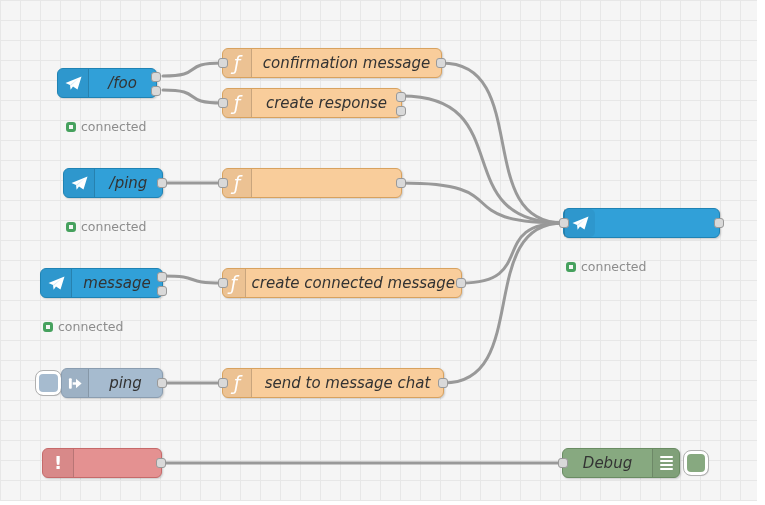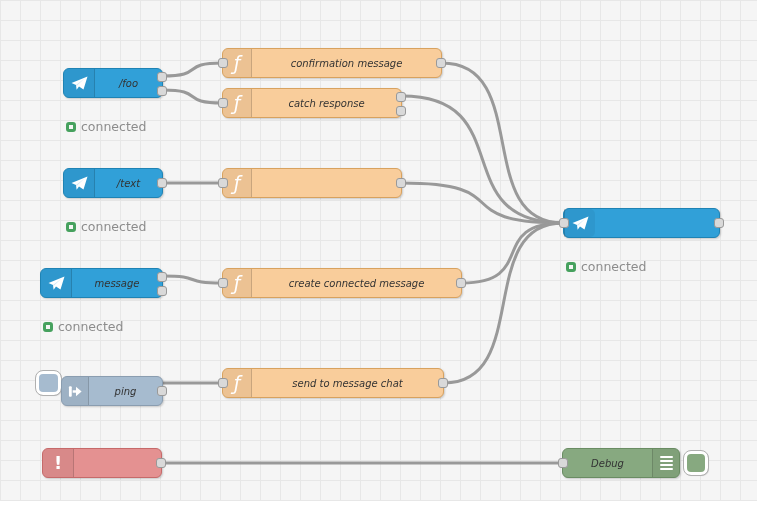--- a/index.html
+++ b/index.html
@@ -22,36 +22,36 @@
 
   .node {
     position:absolute; height:30px; box-sizing:border-box; z-index:2;
     display:flex; align-items:stretch;
     border-radius:6px; border:1px solid #999;
     box-shadow:1px 1px 2px rgba(0,0,0,0.18);
     cursor:pointer;
   }
   .node .label {
     flex:1; display:flex; align-items:center; justify-content:center;
-    font-size:10px; font-style:italic; color:var(--label-text,#333);
+    font-size:15px; font-style:italic; color:var(--label-text,#333);
     white-space:nowrap; padding:0 6px;
   }
   .node .label.upright { font-style:normal; }
 
   .iconbox {
     width:30px; display:flex; align-items:center; justify-content:center;
     background:rgba(0,0,0,0.05);
   }
   .iconbox.left  { border-right:1px solid rgba(0,0,0,0.15); border-radius:5px 0 0 5px; }
   .iconbox.right { border-left:1px solid rgba(0,0,0,0.15); border-radius:0 5px 5px 0; }
 
   .n-telegram { background:var(--telegram-fill,#31a0d8); border-color:var(--telegram-border,#1f83b4); }
   .n-function { background:var(--function-fill,#f9cd9b); border-color:var(--function-border,#d8a25f); }
   .n-function .iconbox { width:28px; }
-  .n-inject   { background:var(--inject-fill,#a6bbcf); border-color:var(--inject-border,#8a9db0);margin-top:8px; }
+  .n-inject   { background:var(--inject-fill,#a6bbcf); border-color:var(--inject-border,#8a9db0); }
   .n-inject .iconbox { width:26px; }
   .n-catch    { background:var(--catch-fill,#e49191); border-color:var(--catch-border,#c66a6a); }
   .n-debug    { background:var(--debug-fill,#87a980); border-color:var(--debug-border,#6a8c63); }
   .n-debug .iconbox { width:26px; }
 
   .fx-glyph { color:#fff; font-size:19px; font-style:italic; font-family:"DejaVu Sans",sans-serif; line-height:1; }
   .excl-glyph { color:#fff; font-size:18px; font-weight:bold; line-height:1; }
 
   .hamburger { width:13px; height:14px; display:flex; flex-direction:column; justify-content:space-between; }
   .hamburger span { display:block; height:2px; background:#fff; border-radius:1px; }
@@ -94,21 +94,21 @@
     <path d="M163 276 C203 276, 182 283, 222 283"></path>
     <path d="M163 383 L222 383"></path>
     <path d="M442 63 C532 63, 473 223, 563 223"></path>
     <path d="M402 96 C520 96, 445 223, 563 223"></path>
     <path d="M402 183 C520 183, 445 223, 563 223"></path>
     <path d="M462 283 C538 283, 487 223, 563 223"></path>
     <path d="M444 383 C532 383, 475 223, 563 223"></path>
     <path d="M162 463 L562 463"></path>
   </svg>
 
-  <div class="node n-telegram" style="left:63px; top:68px; width:100px;">
+  <div class="node n-telegram" style="left:57px; top:68px; width:100px;">
     <div class="iconbox left">
       <svg class="plane-svg" width="17" height="15" viewBox="0 0 17 15">
         <path d="M16.5 0.5 L0.5 7 L5 9 L5.6 13.8 L8 10.6 L12.5 13.5 Z" fill="#fff"></path>
         <path d="M5 9 L13.5 2.5 L5.6 9.9 Z" fill="#cfe8f5"></path>
       </svg>
     </div>
     <span class="label">/foo</span>
     <span class="port port-out p1"></span>
     <span class="port port-out p2"></span>
   </div>
@@ -123,34 +123,34 @@
     </div>
     <span class="label">confirmation message</span>
     <span class="port port-in"></span>
     <span class="port port-out"></span>
   </div>
 
   <div class="node n-function" style="left:222px; top:88px; width:180px;">
     <div class="iconbox left">
       <span class="fx-glyph">ƒ</span>
     </div>
-    <span class="label">catch response</span>
+    <span class="label">create response</span>
     <span class="port port-in"></span>
     <span class="port port-out p1"></span>
     <span class="port port-out p2"></span>
   </div>
 
   <div class="node n-telegram" style="left:63px; top:168px; width:100px;">
     <div class="iconbox left">
       <svg class="plane-svg" width="17" height="15" viewBox="0 0 17 15">
         <path d="M16.5 0.5 L0.5 7 L5 9 L5.6 13.8 L8 10.6 L12.5 13.5 Z" fill="#fff"></path>
         <path d="M5 9 L13.5 2.5 L5.6 9.9 Z" fill="#cfe8f5"></path>
       </svg>
     </div>
-    <span class="label">/text</span>
+    <span class="label">/ping</span>
     <span class="port port-out"></span>
   </div>
   <div class="status" style="left:66px; top:199px;">
     <span class="ring"></span>
     <span class="status-text">connected</span>
   </div>
 
   <div class="node n-function" style="left:222px; top:168px; width:180px;">
     <div class="iconbox left">
       <span class="fx-glyph">ƒ</span>

